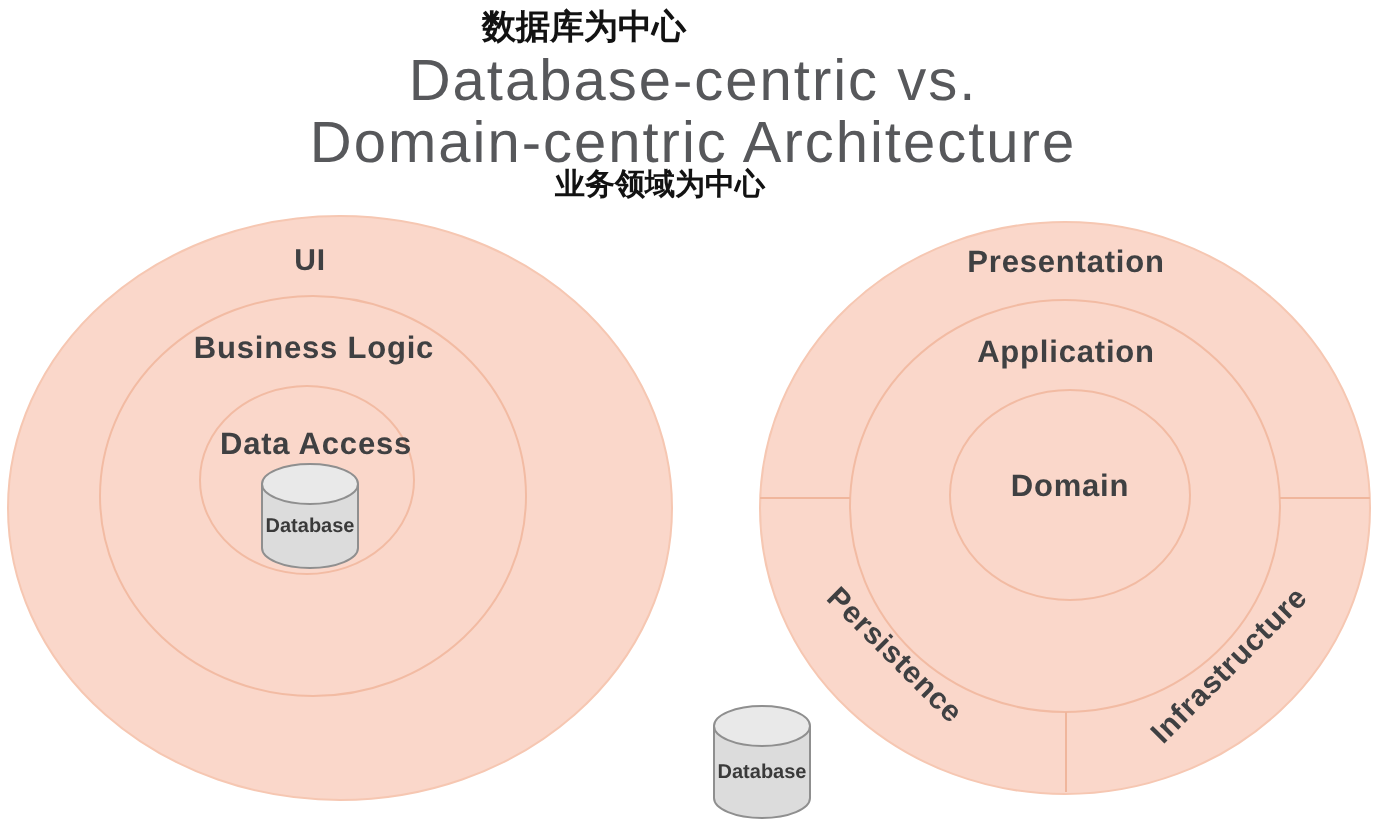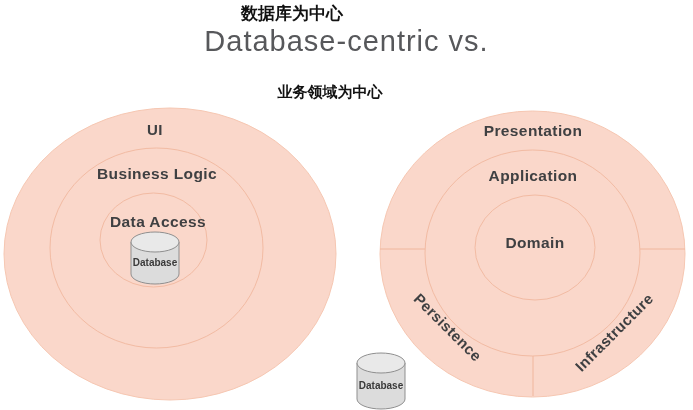--- a/index.html
+++ b/index.html
@@ -64,20 +64,21 @@
 </style>
 </head>
 <body>
 
 <div class="page">
 
   <div class="annotation top">数据库为中心</div>
 
   <h1 class="title">
     <span class="line">Database-centric vs.</span>
+    <span class="line">Domain-centric Architecture</span>
   </h1>
 
   <div class="annotation bottom">业务领域为中心</div>
 
   <svg class="diagram" width="693" height="410" viewBox="0 0 693 410">
 
     <g>
       <ellipse cx="170" cy="254" rx="166" ry="146" fill="#fad7ca" stroke="#f6c7b2" stroke-width="1"></ellipse>
       <ellipse cx="156.5" cy="248" rx="106.5" ry="100" fill="#fad7ca" stroke="#f2bba3" stroke-width="1"></ellipse>
       <ellipse cx="153.5" cy="240" rx="53.5" ry="47" fill="#fad7ca" stroke="#f2bba3" stroke-width="1"></ellipse>

